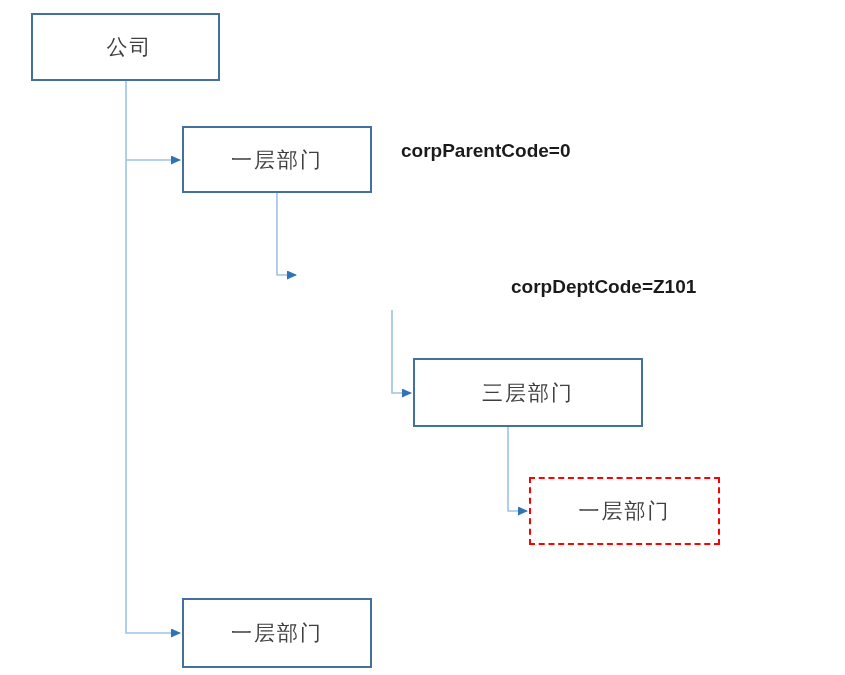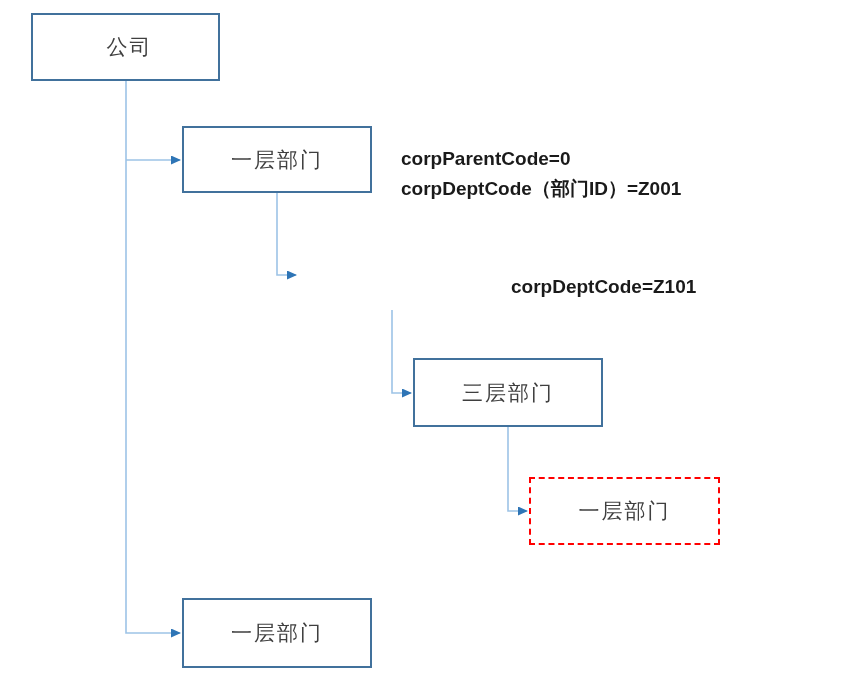--- a/index.html
+++ b/index.html
@@ -80,35 +80,34 @@
 
   <div class="node" style="left:31px; top:13px; width:189px; height:68px;padding-left:8px;">
     <span>公司</span>
   </div>
 
   <div class="node" style="left:182px; top:126px; width:190px; height:67px;">
     <span>一层部门</span>
   </div>
 
 
-  <div class="node" style="left:413px; top:358px; width:190px; height:69px;">
+  <div class="node" style="left:413px; top:358px; width:230px; height:69px;">
     <span>三层部门</span>
   </div>
 
   <div class="node highlight" style="left:529px; top:477px; width:191px; height:68px;">
     <span>一层部门</span>
   </div>
 
   <div class="node" style="left:182px; top:598px; width:190px; height:70px;">
     <span>一层部门</span>
   </div>
 
-  <div class="annotation" style="left:401px; top:144px;">
+  <div class="annotation" style="left:401px; top:136px;text-align:right;">
     <span>corpParentCode=0</span>
-    <span>corpDeptCode（部门ID）=Z001</span>
   </div>
 
   <div class="annotation" style="left:511px; top:272px;">
     <span>corpDeptCode=Z101</span>
   </div>
 
 
 </div>
 
 </body></html>

